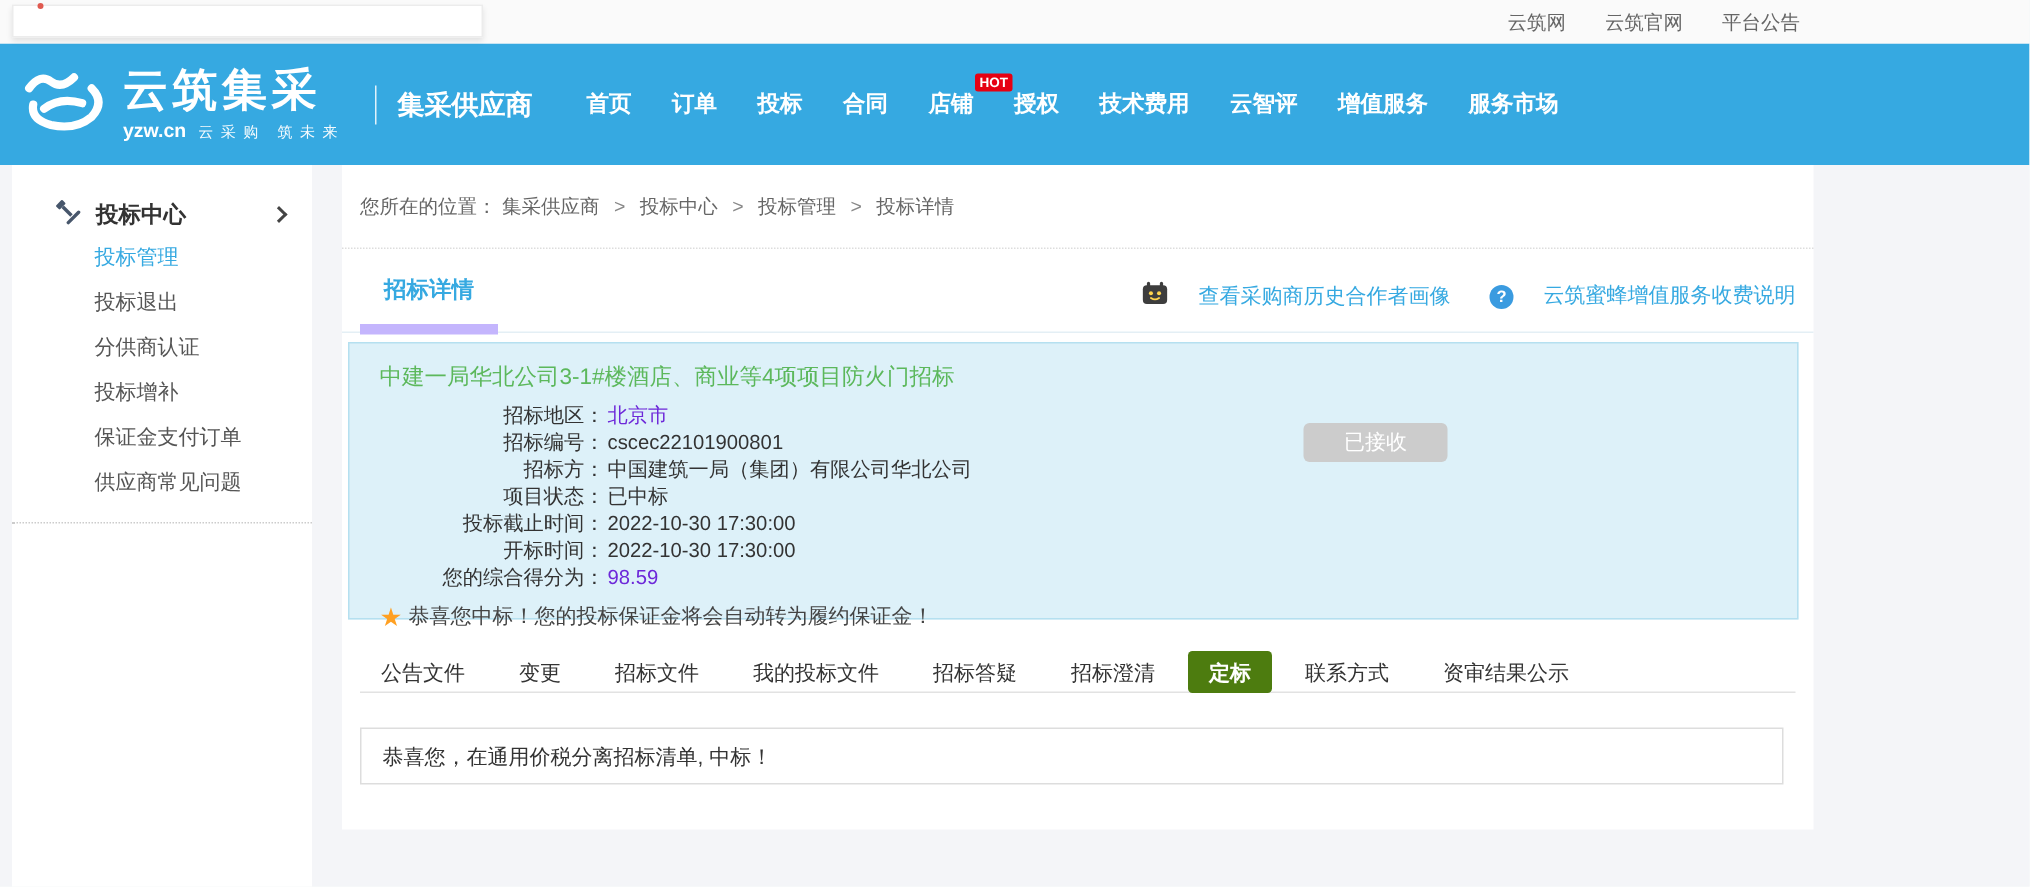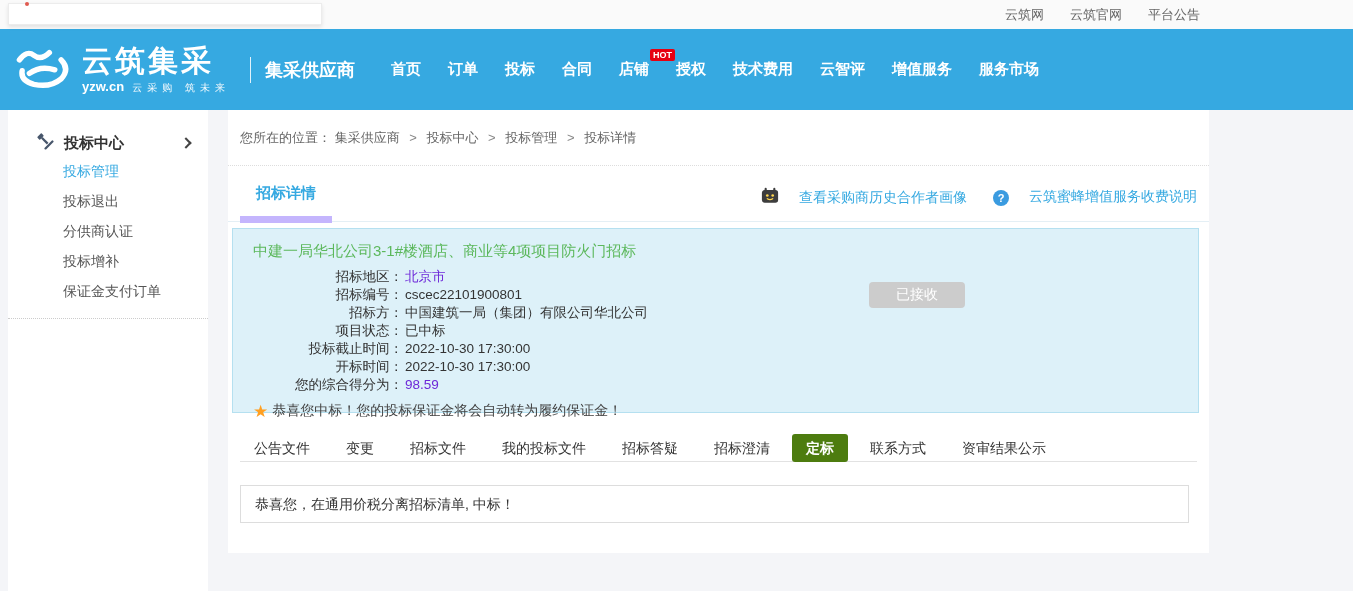--- a/index.html
+++ b/index.html
@@ -136,20 +136,21 @@
       </svg>
     </span>
     <span class="side-head-label">投标中心</span>
     <span class="chevron-r"></span>
   </div>
   <div class="side-item active">投标管理</div>
   <div class="side-item">投标退出</div>
   <div class="side-item">分供商认证</div>
   <div class="side-item">投标增补</div>
   <div class="side-item">保证金支付订单</div>
+  <div class="side-item">供应商常见问题</div>
   <div class="side-dotted"></div>
 </div>
 
 <div class="main">
 
   <div class="crumbs">
     <span>您所在的位置：</span>
     <a>集采供应商</a>
     <span class="sep">&gt;</span>
     <a>投标中心</a>

